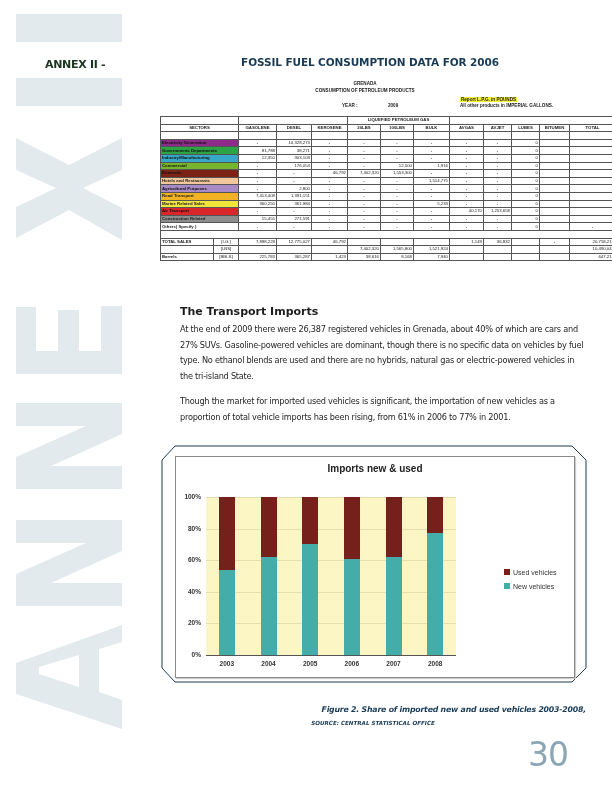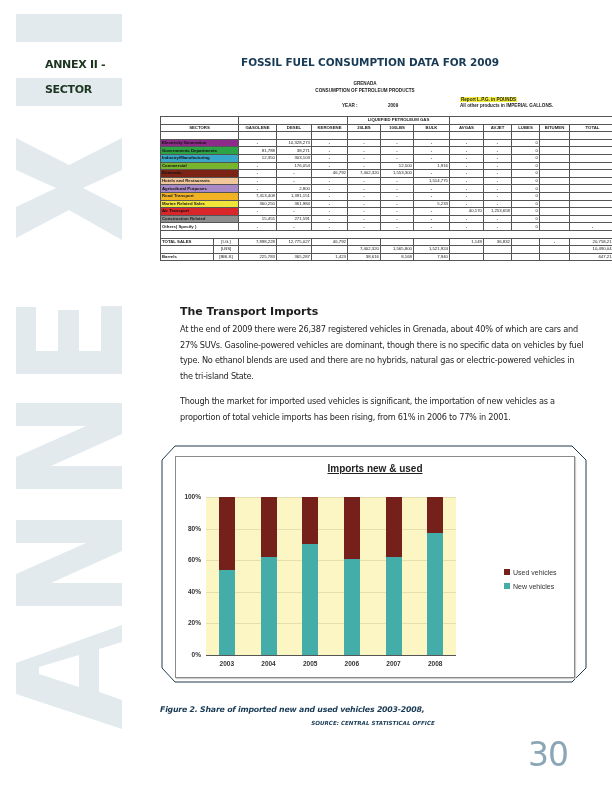--- a/index.html
+++ b/index.html
@@ -25,34 +25,34 @@
   table.fuel tr.hdr td { text-align:center; font-weight:bold; }
   table.fuel tr.total td { border-top:1.2px solid #333; }
 
   .section-title { position:absolute; left:180px; top:305px; font-weight:bold; font-size:11px; color:#1d1d1d; }
   .para { position:absolute; left:180px; width:405px; font-family:"DejaVu Sans", sans-serif; font-size:8.2px; line-height:15.5px; color:#262626; letter-spacing:-0.25px; }
   .p1 { top:322px; }
   .p2 { top:394px; }
 
   .chart-frame { position:absolute; left:161px; top:445px; width:426px; height:238px; }
   .chart-card { position:absolute; left:175px; top:456px; width:398px; height:220px; border:1px solid #8a8a8a; background:#fff; box-shadow:1px 1px 1px #ccc; }
-  .chart-title { position:absolute; left:0; width:100%; top:6px; text-align:center; font-family:"Liberation Sans", sans-serif; font-weight:bold; font-size:10px; color:#222;text-decoration:underline; }
+  .chart-title { position:absolute; left:0; width:100%; top:6px; text-align:center; font-family:"Liberation Sans", sans-serif; font-weight:bold; font-size:10px; color:#222; }
   .plot { position:absolute; left:30px; top:40px; width:250px; height:158px; background:#fcf6c5; }
   .grid { position:absolute; left:0; width:100%; height:0; border-top:1px solid #e5dfaf; }
   .ytick { position:absolute; left:-30px; width:25px; text-align:right; font-family:"Liberation Sans", sans-serif; font-weight:bold; font-size:6.5px; color:#333; }
   .xaxis { position:absolute; left:0; width:100%; top:158px; height:0; border-top:1px solid #555; }
   .bar { position:absolute; width:16px; bottom:0; }
   .bar .used { position:absolute; left:0; width:100%; top:0; background:#75201b; }
   .bar .new { position:absolute; left:0; width:100%; bottom:0; background:#45ada9; }
   .xtick { position:absolute; top:163px; width:30px; text-align:center; font-family:"Liberation Sans", sans-serif; font-weight:bold; font-size:6.5px; color:#333; }
   .legend { position:absolute; left:328px; top:108px; font-family:"Liberation Sans", sans-serif; font-size:7px; color:#333; }
   .legend .li { display:flex; align-items:center; height:14px; }
   .legend .sw { width:6px; height:6px; margin-right:3px; }
 
-  .caption { position:absolute; left:160px; top:705px; width:426px; text-align:left; font-family:"DejaVu Sans", sans-serif; font-style:italic; font-weight:bold; font-size:7.8px; color:#183a55; letter-spacing:-0.2px; }
+  .caption { position:absolute; left:160px; top:705px; width:426px; text-align:right; font-family:"DejaVu Sans", sans-serif; font-style:italic; font-weight:bold; font-size:7.8px; color:#183a55; letter-spacing:-0.2px; }
   .source { position:absolute; left:160px; top:720px; width:426px; text-align:center; font-family:"DejaVu Sans", sans-serif; font-style:italic; font-weight:bold; font-size:5.6px; color:#183a55; }
   .page-num { position:absolute; left:528px; top:735px; font-family:"DejaVu Sans", sans-serif; font-size:33px; color:#8ba6b5; font-weight:normal; letter-spacing:-1px; }
 </style>
 </head>
 <body>
 
 <svg class="watermark" viewBox="0 0 108 770" xmlns="http://www.w3.org/2000/svg">
   <g fill="#e2eaee">
 
     <rect x="0" y="4" width="106" height="28"></rect>
@@ -67,24 +67,23 @@
 
     <polygon points="0,510 0,533 70,533 0,564 0,596 106,596 106,573 35,573 106,541 106,510"></polygon>
 
     <polygon points="0,653 0,684 106,719 106,690 83,682 83,639 106,632 106,615"></polygon>
     <polygon fill="#ffffff" points="63,645 63,677 23,664 23,657"></polygon>
   </g>
 </svg>
 
 <div class="annex-title">
   <div>ANNEX II -</div>
-  <div>SECTOR</div>
 </div>
 
-<div class="page-heading">FOSSIL FUEL CONSUMPTION DATA FOR 2009</div>
+<div class="page-heading">FOSSIL FUEL CONSUMPTION DATA FOR 2006</div>
 
 <div class="fuel-wrap">
   <div class="fuel-head">
     <div class="fh-country">GRENADA</div>
     <div class="fh-sub">CONSUMPTION OF PETROLEUM PRODUCTS</div>
     <div class="fh-year">YEAR :</div>
     <div class="fh-yearval">2009</div>
     <div class="fh-note1">Report L.P.G. in POUNDS</div>
     <div class="fh-note2">All other products in IMPERIAL GALLONS.</div>
   </div>

